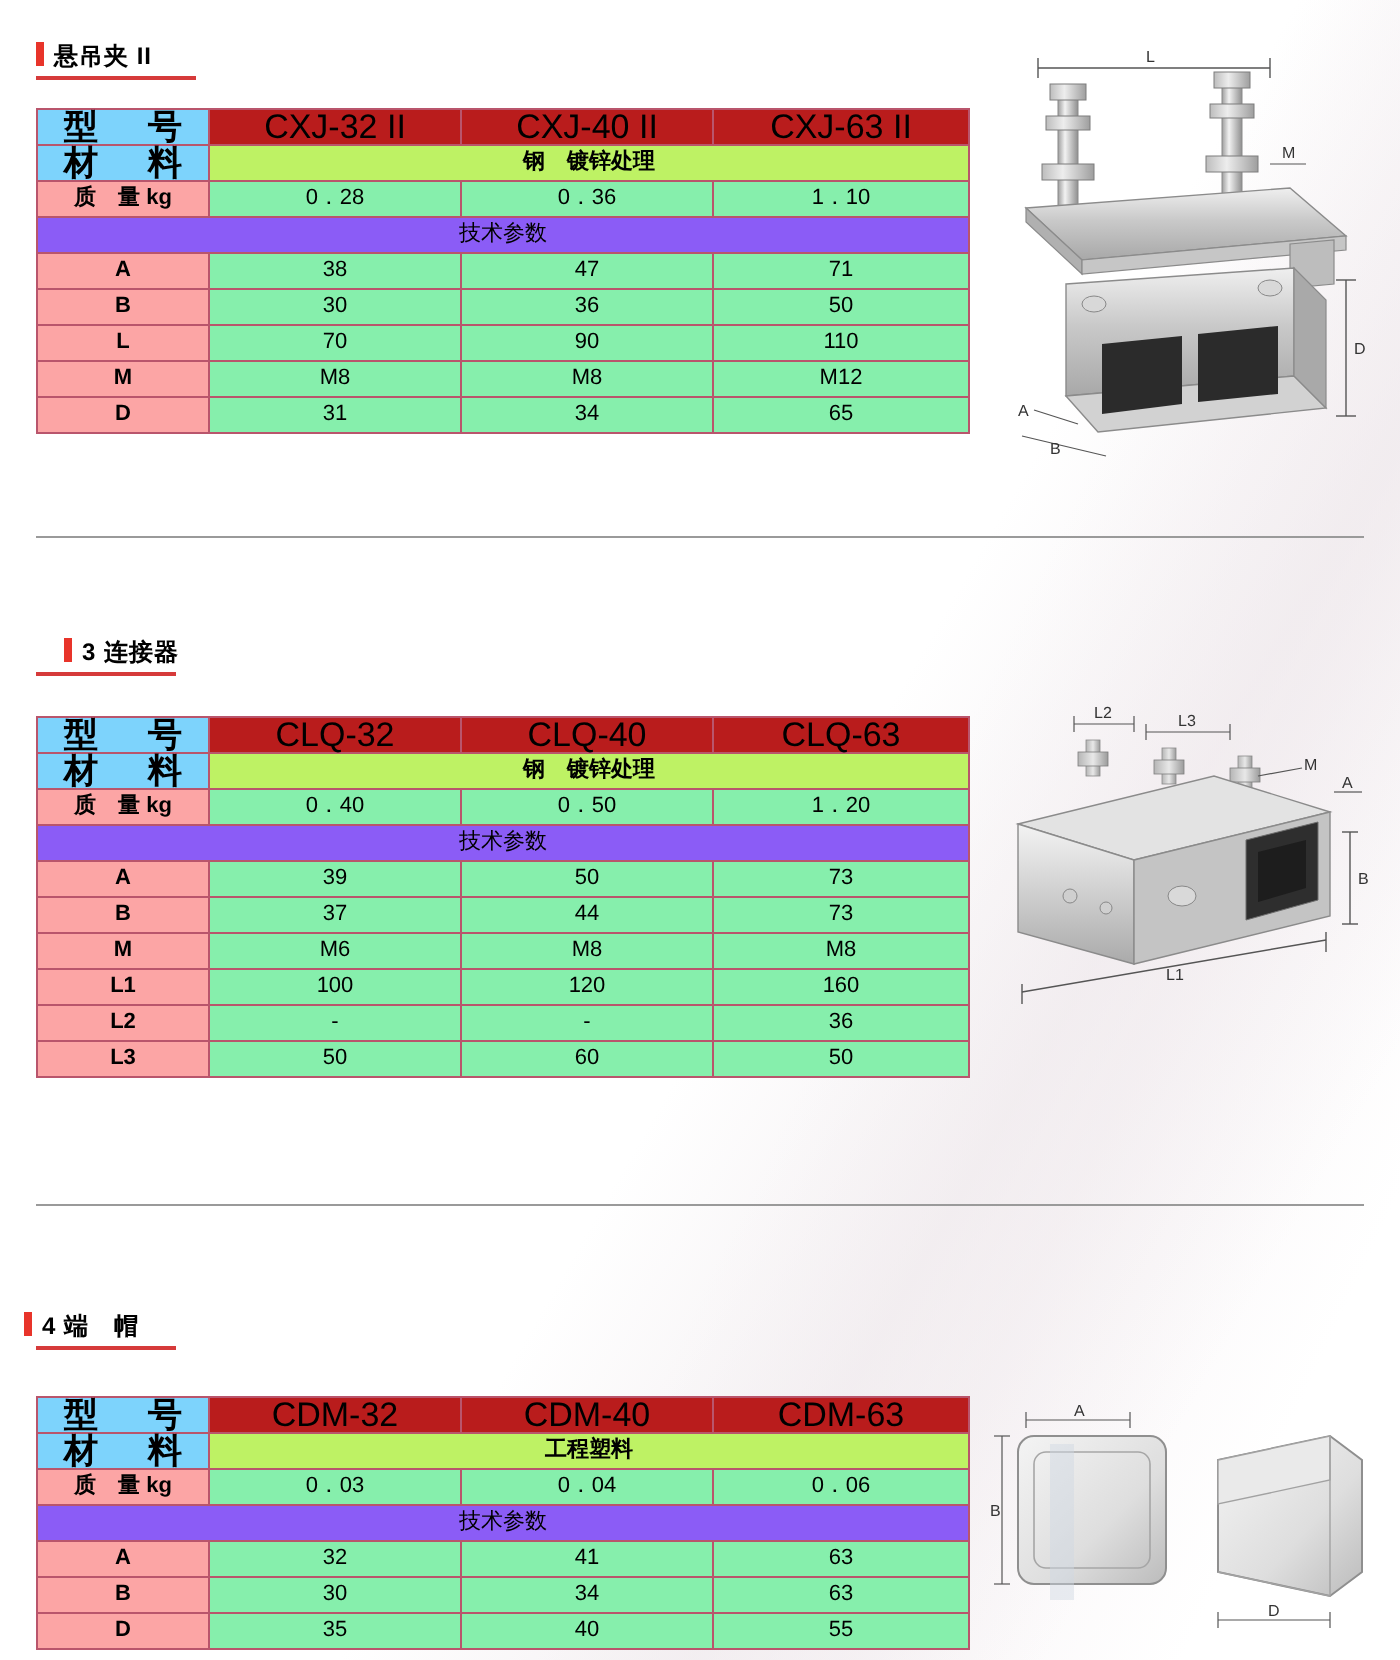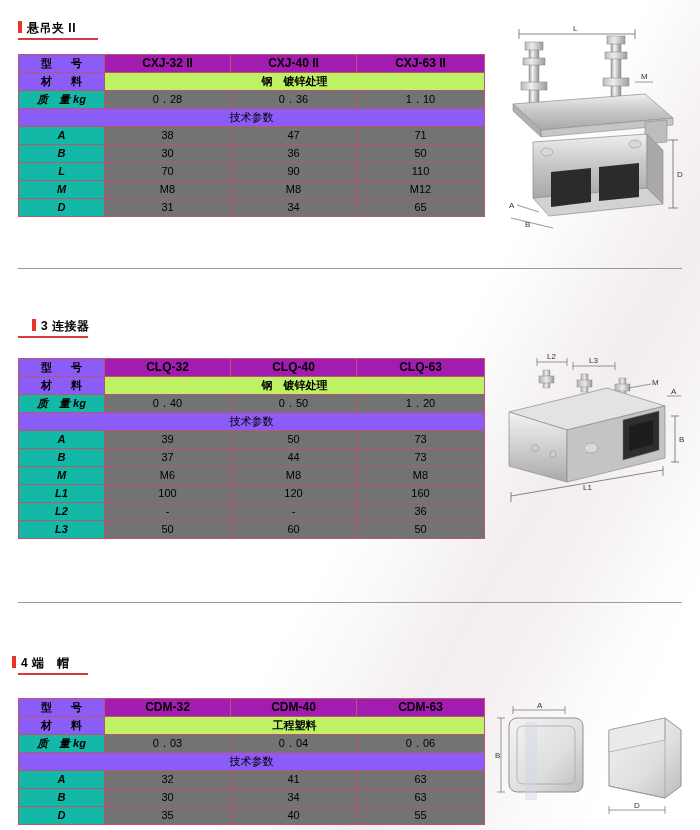--- a/index.html
+++ b/index.html
@@ -66,48 +66,47 @@
   }
   table.spec td {
     border: 1px solid #b9556c;
     text-align: center;
     height: 17px;
     padding: 0;
     line-height: 17px;
     color: #000;
   }
   td.lbl {
-    background: #8b5cf6;
+    background: #7dd3fc;
     font-weight: bold;
     letter-spacing: 4px;
     text-indent: 4px;
-    font-size: 11px;
+    font-size: 17px;
   }
   td.lbl-plain {
-    background: #14b8a6;
+    background: #fca5a5;
     font-weight: bold;
     font-size: 11px;
-    font-style: italic;
   }
   td.hdr {
-    background: #a21caf;
+    background: #b91c1c;
     color: #fff;
-    font-weight: bold;
-    font-size: 12px;
+    font-weight: normal;
+    font-size: 17px;
   }
   td.merge {
     background: #bef264;
     font-weight: bold;
   }
   td.merge-plain {
     background: #8b5cf6;
     margin-left: 12px;
   }
   td.val {
-    background: #737373;
+    background: #86efac;
   }
   .note {
     position: absolute;
     font-size: 11px;
     color: #000;
   }
 
   
   .illus {
     position: absolute;

